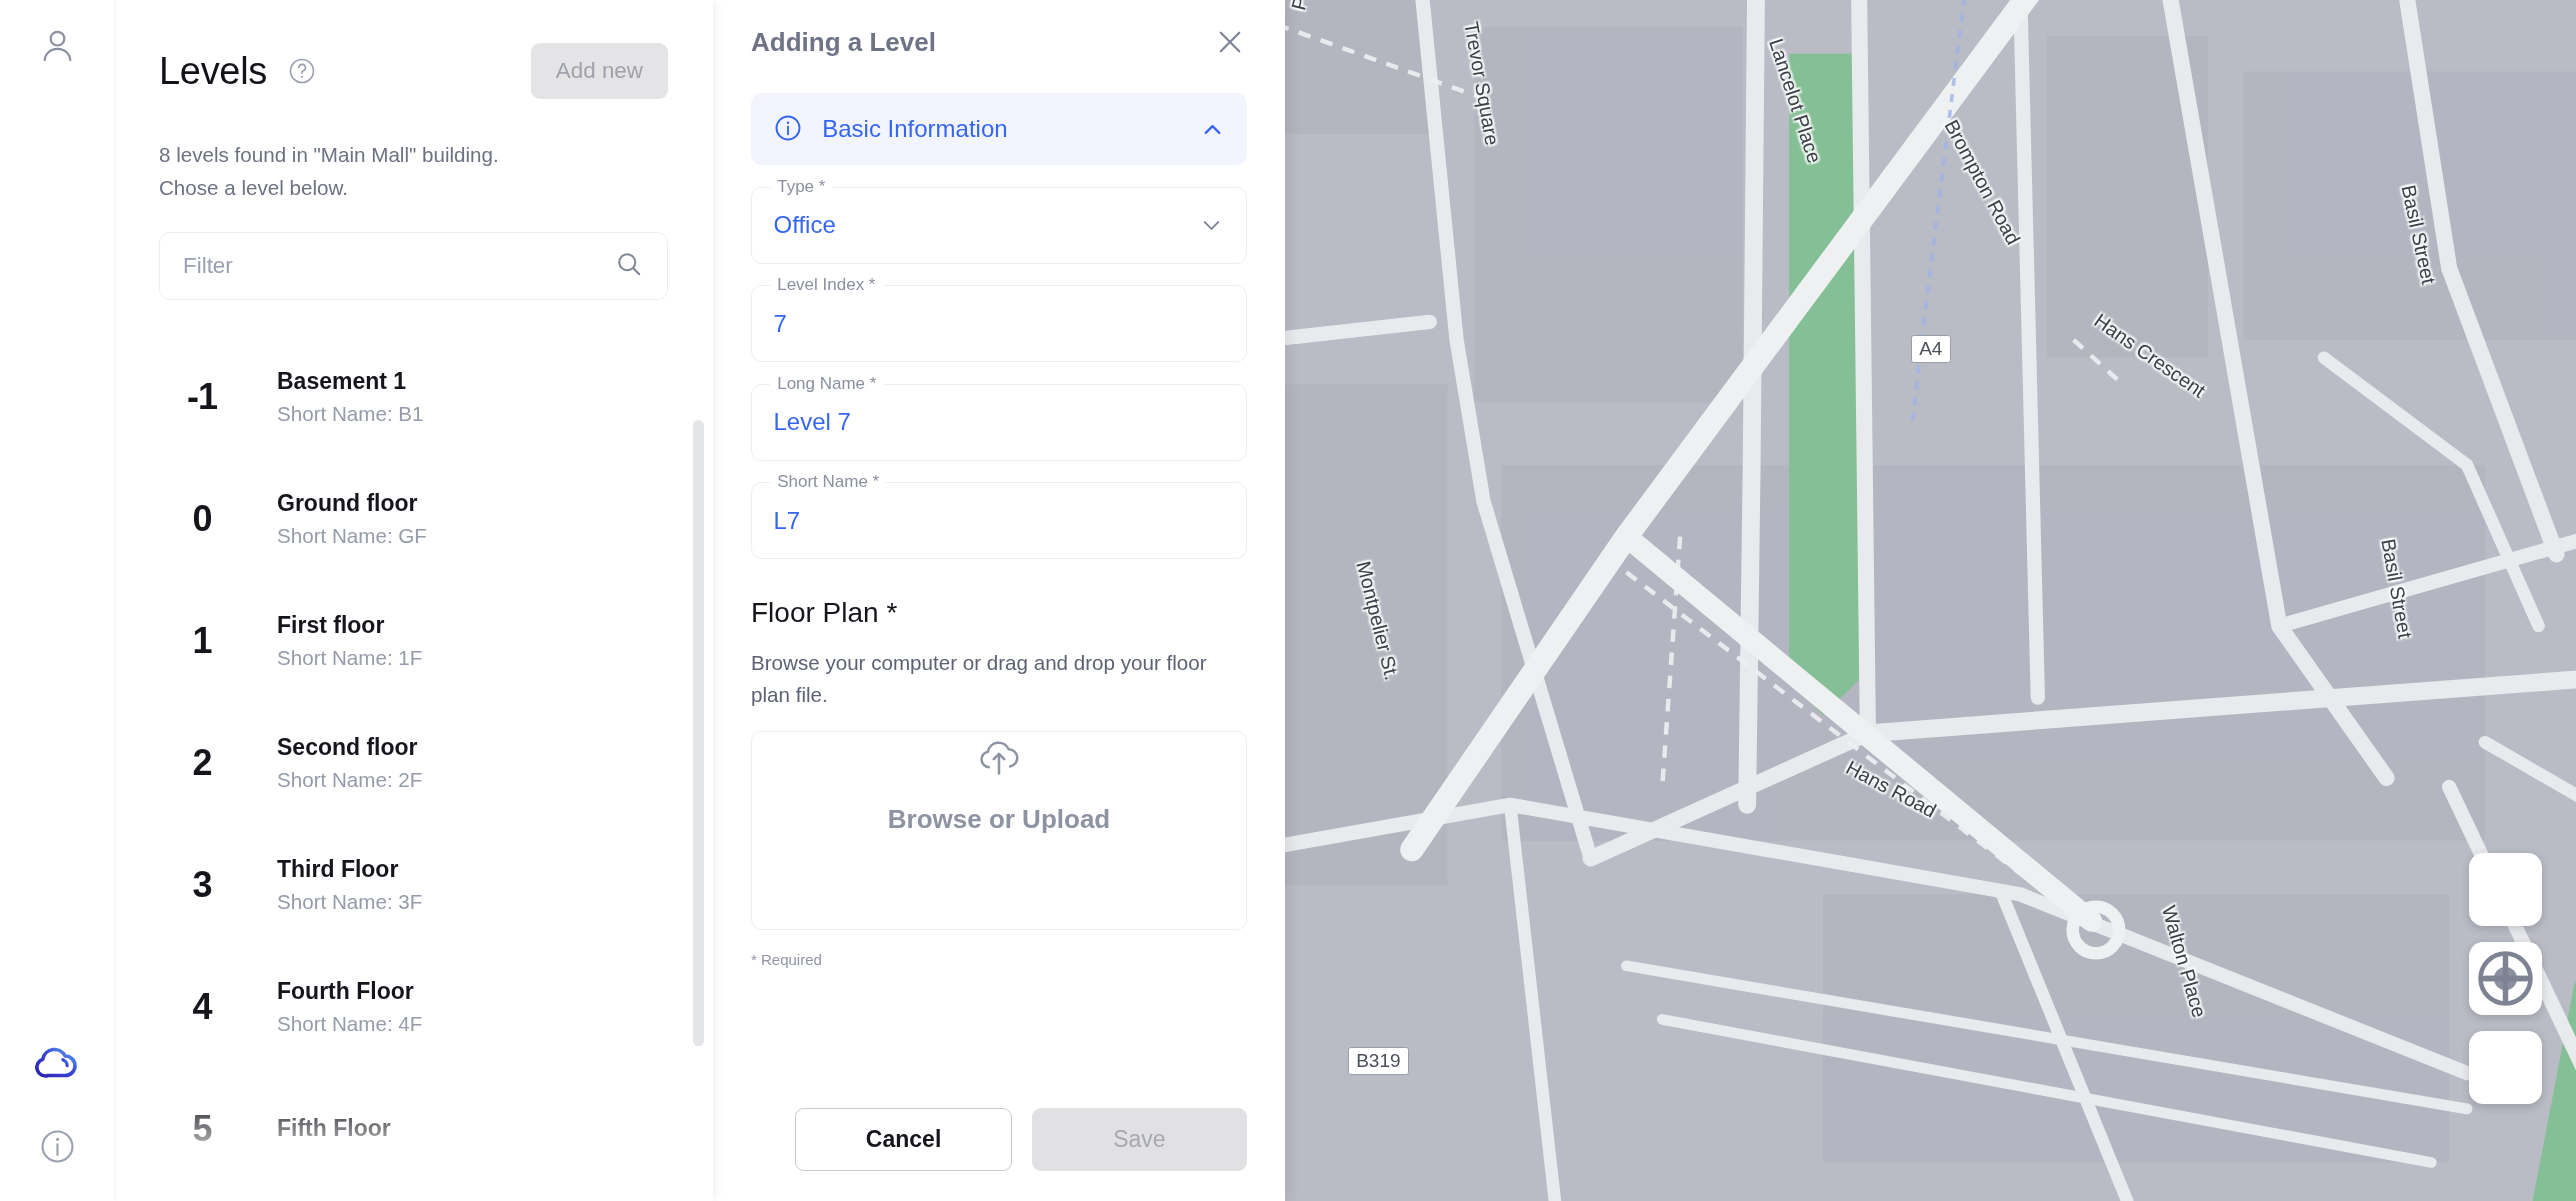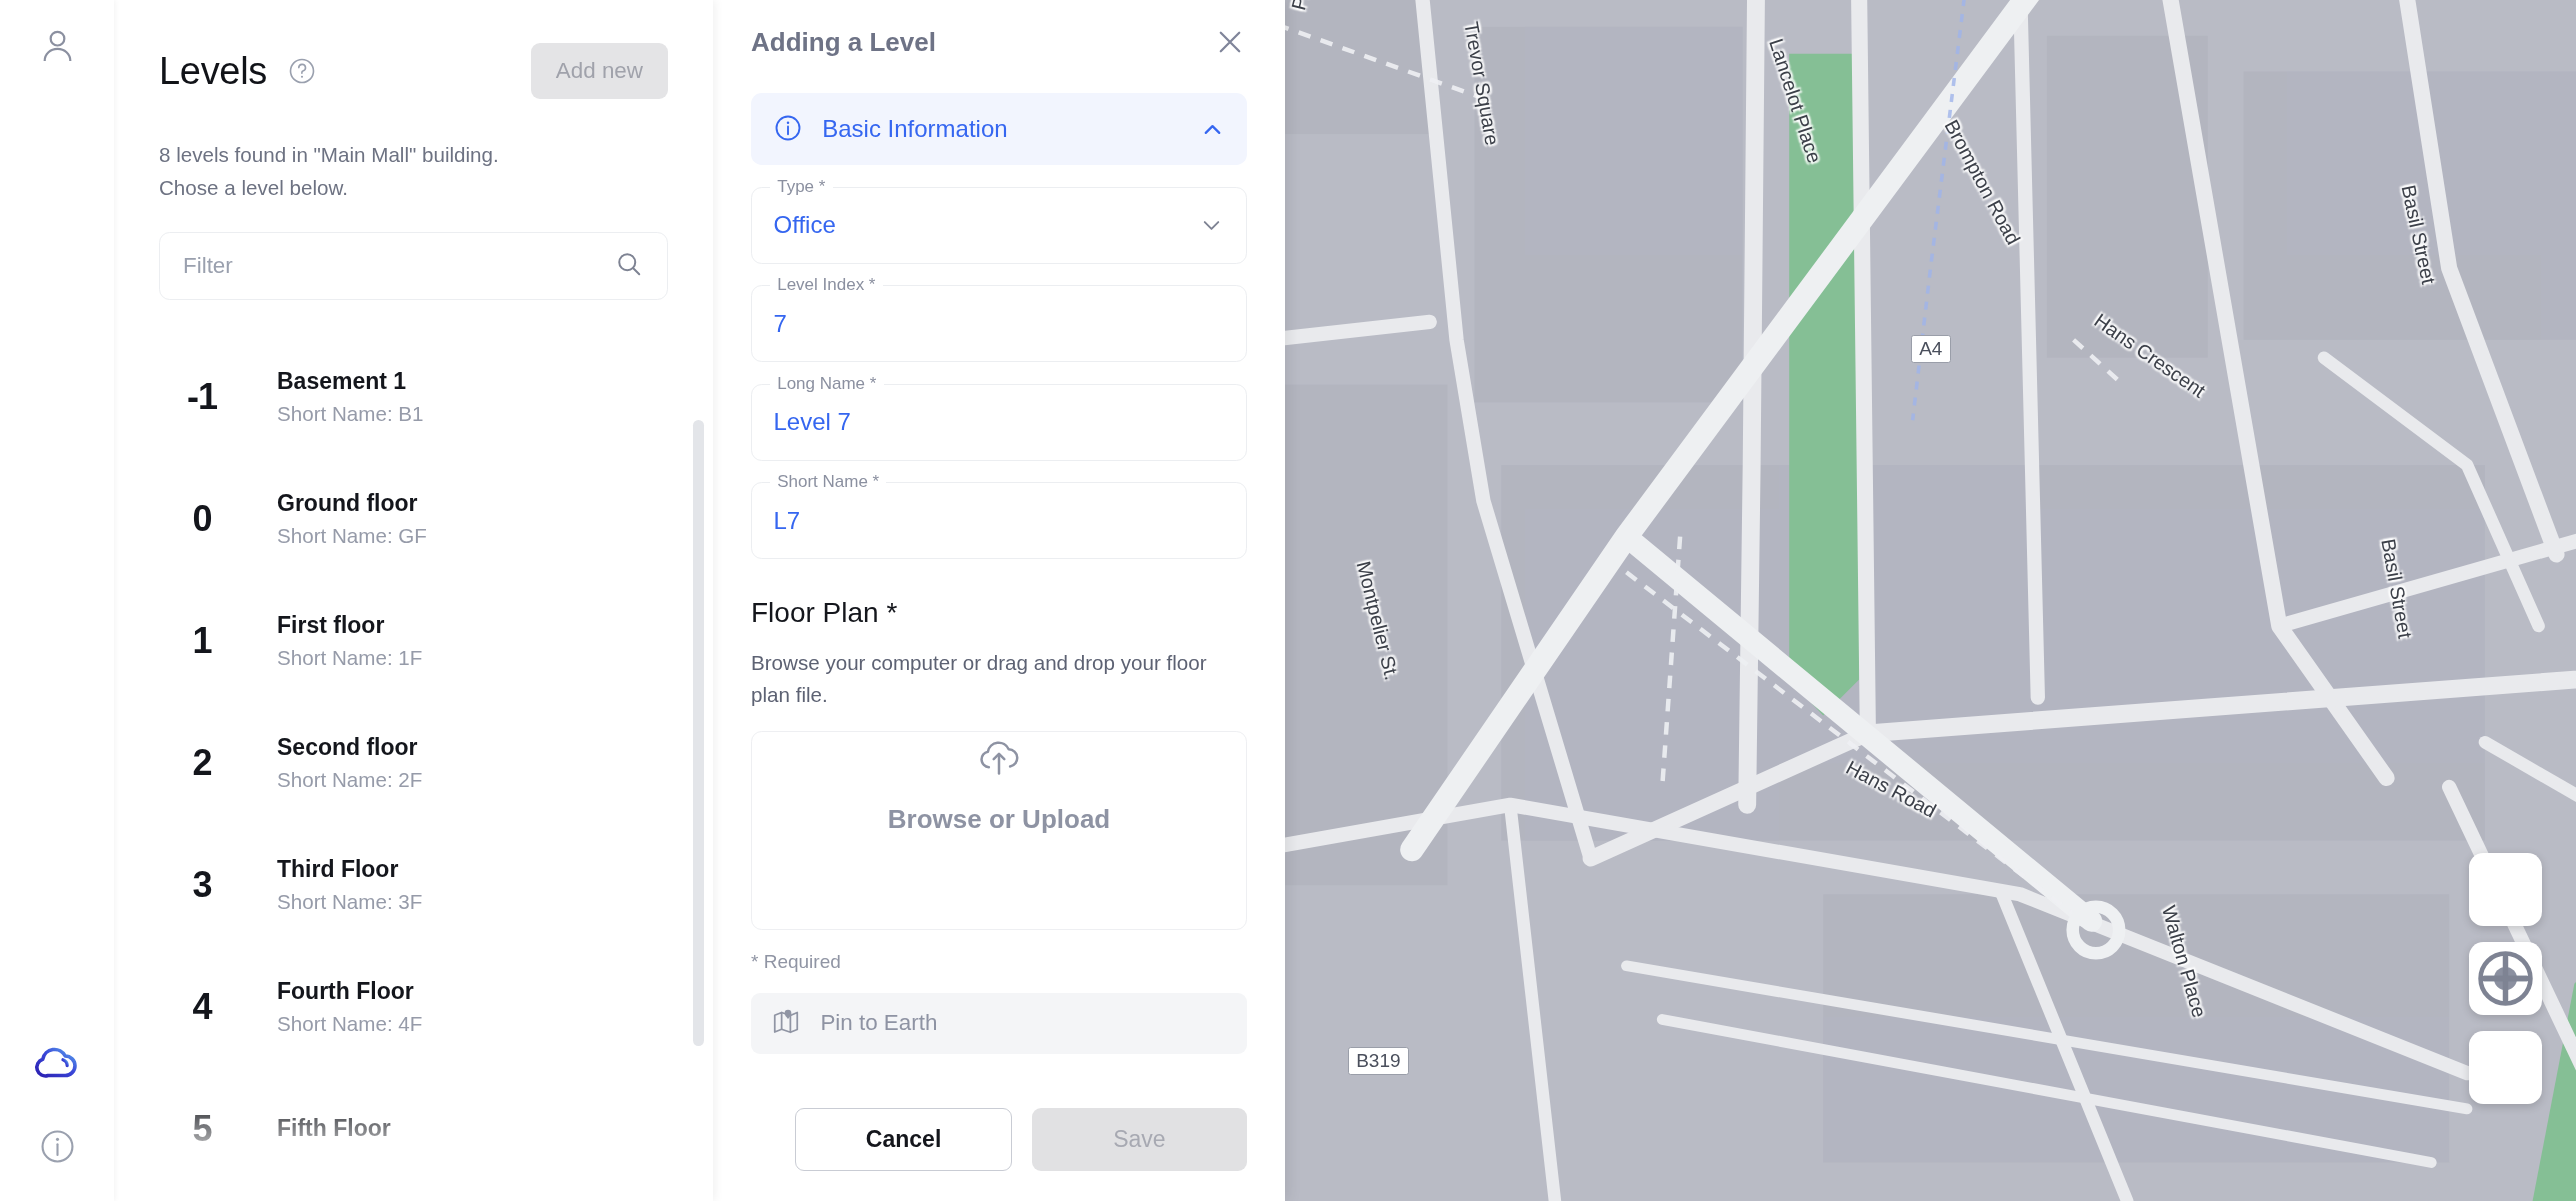--- a/index.html
+++ b/index.html
@@ -132,21 +132,21 @@
   }
   .dropzone {
     margin-top: 19.7px; border: 1.8px solid #eeeff2; border-radius: 10.7px;
     height: 199px; display: flex; flex-direction: column;
     align-items: center; cursor: pointer;
   }
   .dz-title { margin-top: 19.7px; font-size: 26px; font-weight: 700; color: #8e93a3; }
   .dz-sub {
     margin-top: 12.5px; font-size: 18px; line-height: 1.5; color: #9aa0ae; text-align: center;
   }
-  .required-note { margin-top: 21.5px; font-size: 19px; color: #9095a4; }
+  .required-note { margin-top: 21.5px; font-size: 15px; color: #9095a4; }
   .pin-earth {
     margin-top: 19.7px; background: #f4f5f7; border-radius: 9px; height: 61px;
     display: flex; align-items: center; padding: 0 19.7px; cursor: pointer;
   }
   .pin-label { margin-left: 19.7px; font-size: 22.4px; color: #8e93a3; }
 
   .fp-footer {
     padding: 0 38px 30px 38px; display: flex; gap: 19.7px;
   }
   .btn {
@@ -369,31 +369,20 @@
             <path d="M9.5 22.5a5 5 0 0 1-.6-9.9 7 7 0 0 1 13.3-1.6 5.6 5.6 0 0 1 .9 11.1"></path>
             <path d="M16 26.5V14.2"></path>
             <path d="M12.6 17.4L16 14l3.4 3.4"></path>
           </svg>
         </span>
         <div class="dz-title">Browse or Upload</div>
       </div>
 
       <div class="required-note">* Required</div>
 
-      <div class="pin-earth">
-        <span>
-          <svg width="30" height="30" viewBox="0 0 24 24" fill="none" stroke="#9095a4" stroke-width="1.4" stroke-linejoin="round">
-            <path d="M3 6.6l5.5-2.2v13.4L3 20V6.6z"></path>
-            <path d="M8.5 4.4L15.5 6.8v13.4L8.5 17.8"></path>
-            <path d="M15.5 6.8L21 4.4V18l-5.5 2.2"></path>
-            <path d="M13.6 2.2a2.7 2.7 0 0 1 2.7 2.7c0 2-2.7 4.6-2.7 4.6S10.9 6.9 10.9 4.9a2.7 2.7 0 0 1 2.7-2.7z" fill="#9095a4" stroke="none"></path>
-          </svg>
-        </span>
-        <span class="pin-label">Pin to Earth</span>
-      </div>
 
     </div>
 
     <div class="fp-footer">
       <button class="btn btn-cancel">Cancel</button>
       <button class="btn btn-save">Save</button>
     </div>
   </div>
 
   <div class="map">

